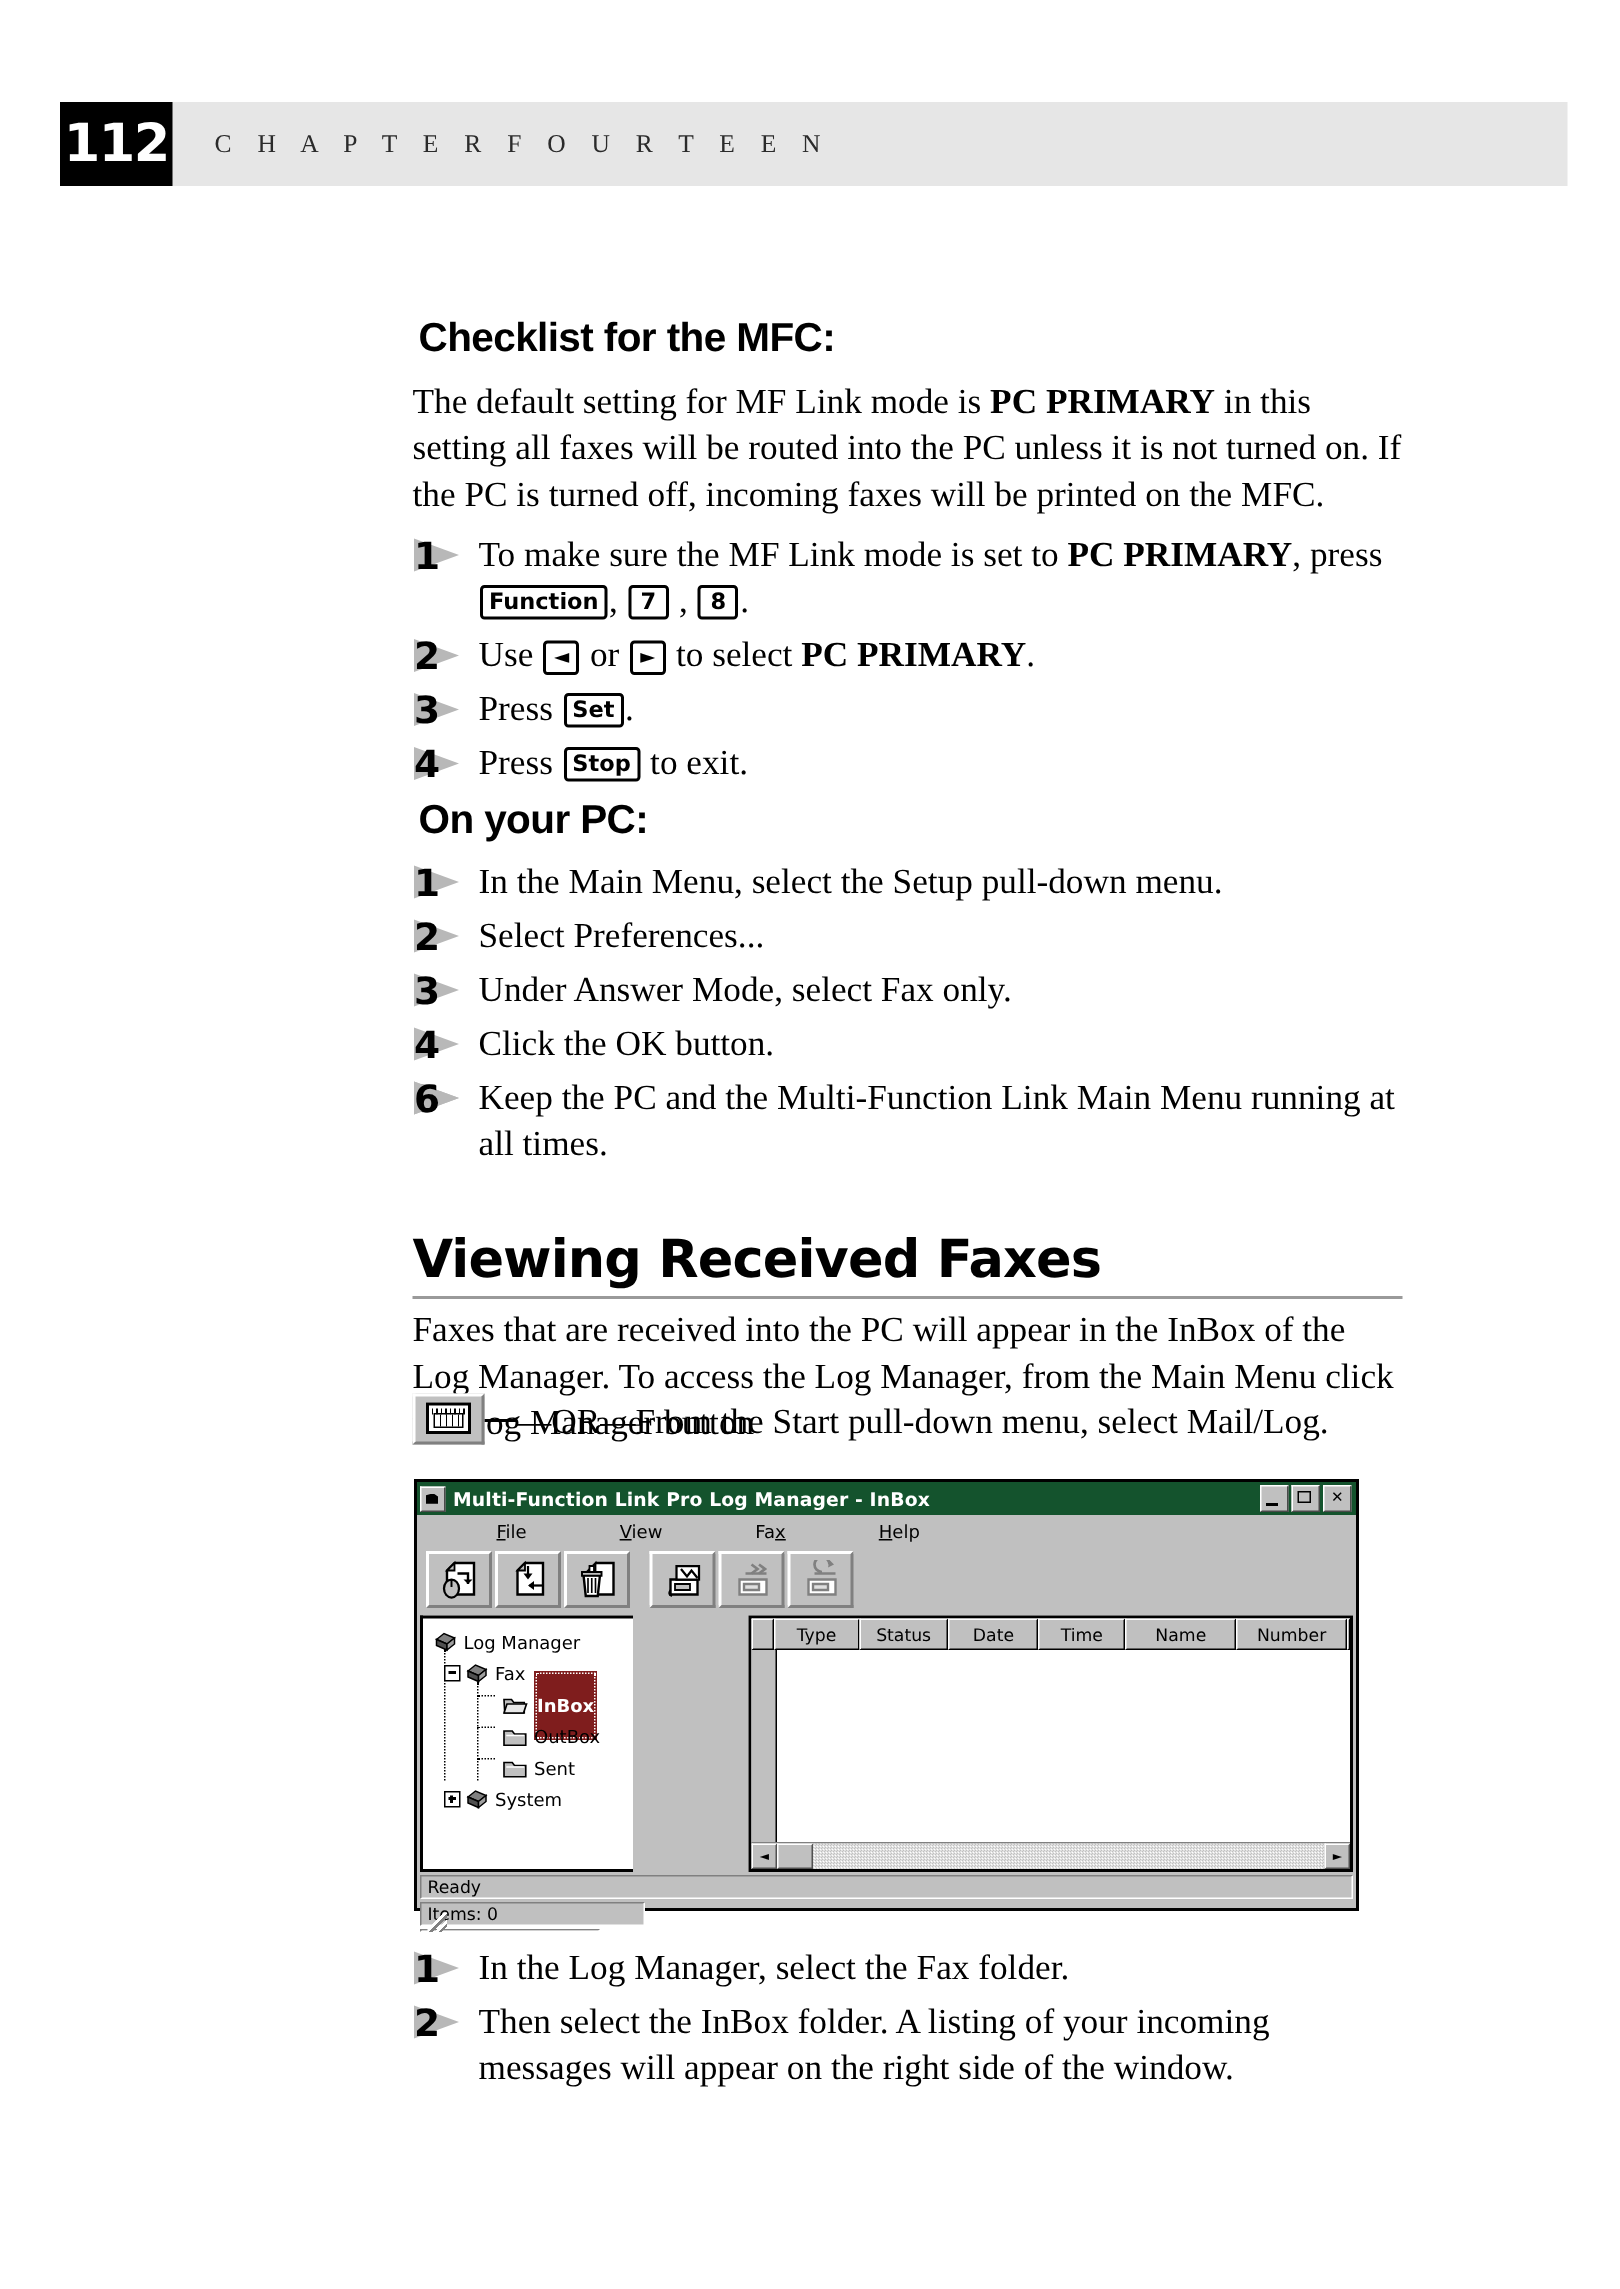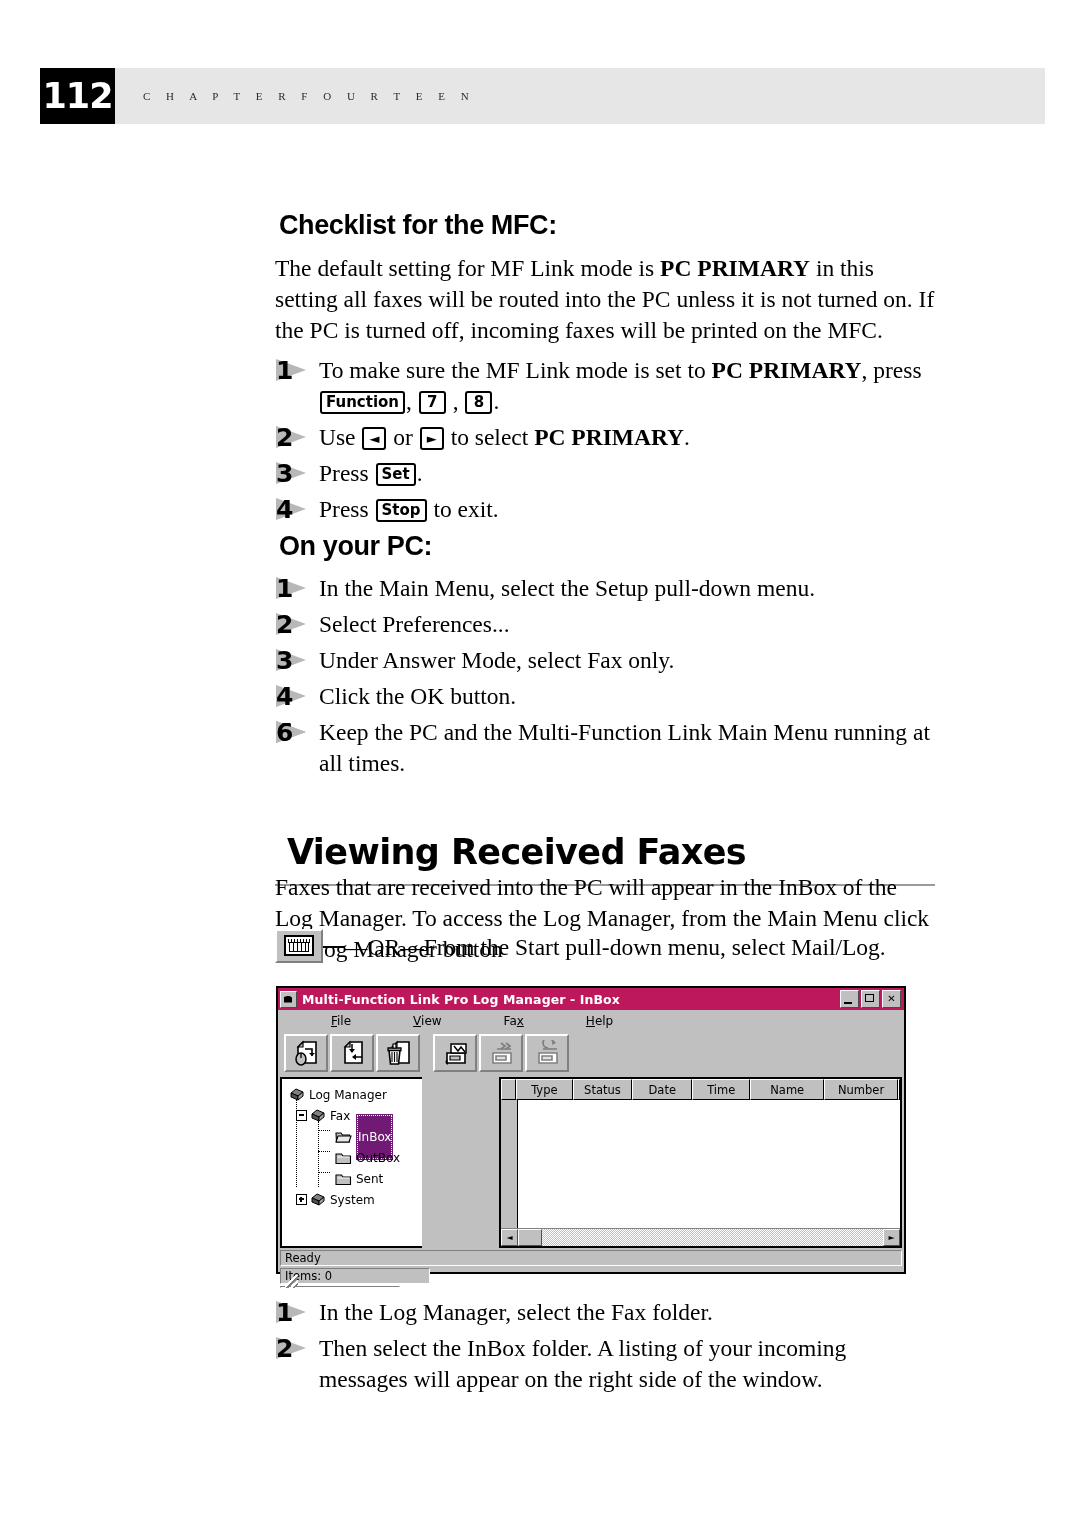--- a/index.html
+++ b/index.html
@@ -33,41 +33,41 @@
     font-family: "DejaVu Sans", sans-serif;
     font-weight: bold;
     font-size: 35px;
     letter-spacing: -1px;
     display: flex; align-items: center; justify-content: center;
   }
   .runhead-title {
     position: absolute; left: 103px; top: 0;
     height: 56px; display: flex; align-items: center;
     font-family: "Liberation Serif", serif;
-    font-size: 11px;
+    font-size: 17px;
     letter-spacing: 6.5px;
     color: #2b2b2b;
   }
 
   
   .col { position: absolute; left: 275px; width: 660px; }
 
   h2.sec {
     font-family: Liberation Sans, sans-serif;
     font-weight: bold;
     font-size: 27px;
     letter-spacing: -0.4px;
     margin: 4px;
   }
   h1.big {
     font-family: "DejaVu Sans", sans-serif;
     font-weight: bold;
     font-size: 35px;
     letter-spacing: -0.6px;
-    margin: 12px;
+    margin: 0;
   }
   .rule {
     border-bottom: 2px solid #9a9a9a;
     margin-top: 4px;
   }
 
   p.body {
     margin: 0;
     font-size: 23.5px;
     line-height: 31px;
@@ -167,21 +167,21 @@
     width: 630px; height: 288px;
     background: #c0c0c0;
     border: 2px solid #000;
     box-sizing: border-box;
     font-family: "DejaVu Sans", sans-serif;
     font-size: 11px;
     color: #000;
   }
   .titlebar {
     height: 22px;
-    background: #be185d;
+    background: #14532d;
     color: #fff;
     display: flex; align-items: center;
     padding: 0 2px;
   }
   .sysicon {
     width: 15px; height: 15px;
     background: #c0c0c0;
     border-top: 1px solid #fff;
     border-left: 1px solid #fff;
     border-right: 1px solid #4a4a4a;
@@ -390,24 +390,25 @@
   
   .tnode {
     position: relative;
     height: 21px;
     display: flex; align-items: center;
     font-size: 12px;
     white-space: nowrap;
   }
   .tlabel { margin-left: 4px; }
   .tlabel.sel {
-    background: #701a75; color: #fff;
+    background: #7f1d1d; color: #fff;
     padding: 16px 2px;
     outline: 1px dotted #fff;
     outline-offset: -2px;
+    font-weight: bold;
   }
   .expander {
     width: 11px; height: 11px;
     border: 1.5px solid #000;
     box-sizing: border-box;
     background: #fff;
     position: relative;
     flex: 0 0 auto;
     margin-right: 3px;
   }

